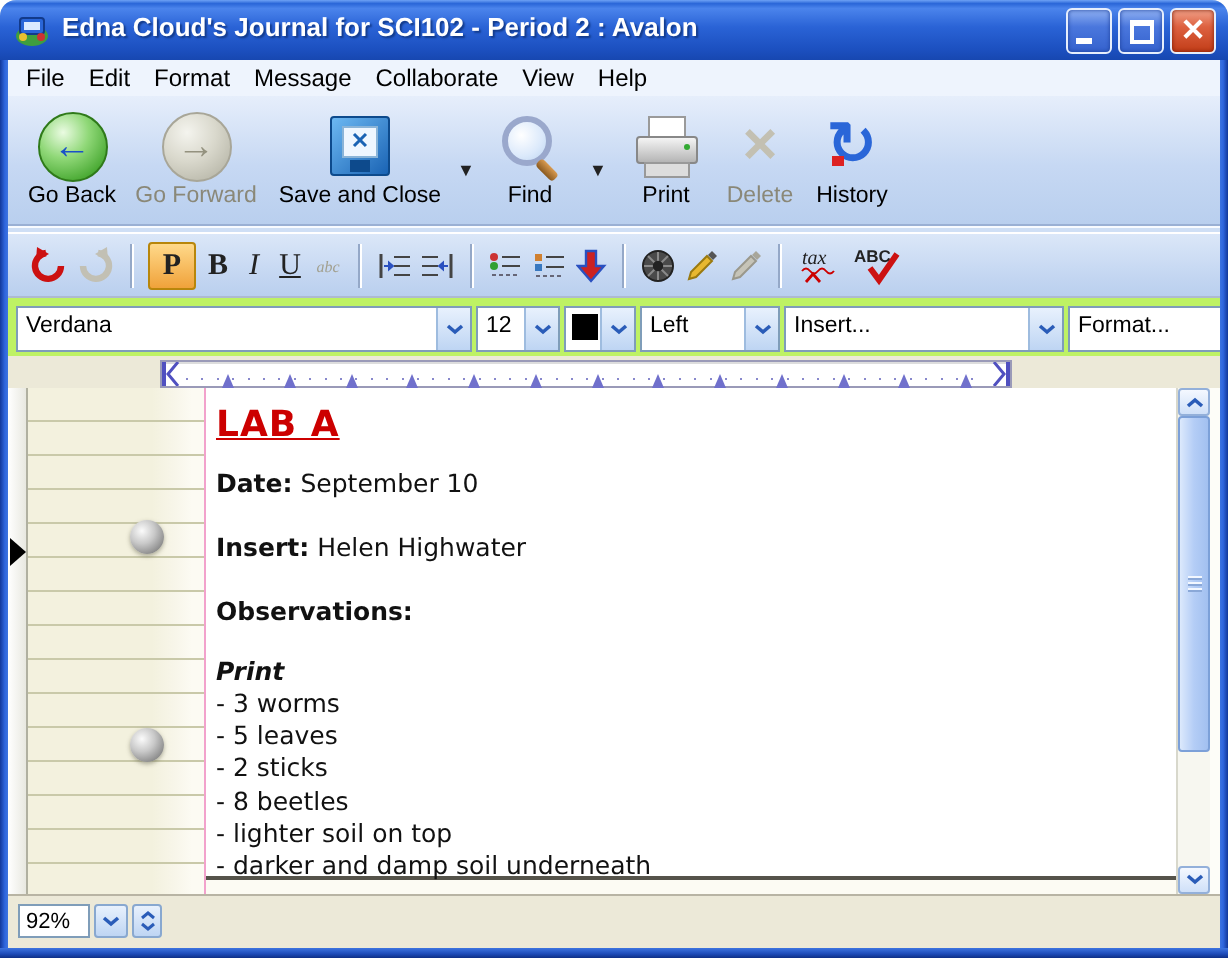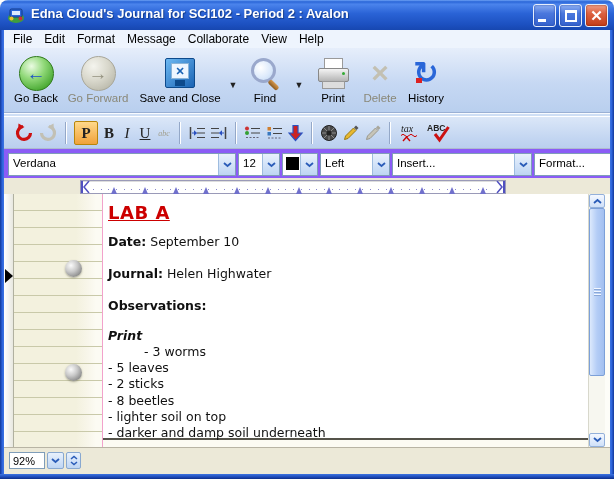--- a/index.html
+++ b/index.html
@@ -24,21 +24,21 @@
   .b-right{position:absolute;right:0;top:30px;bottom:0;width:4px;background:linear-gradient(270deg,#12389a,#2e65dd 60%,#3d74e0);}
   .b-bottom{position:absolute;left:0;right:0;bottom:0;height:5px;background:linear-gradient(180deg,#3d74e0,#1c4ab8 60%,#0e2f86);}
   
   .row{position:absolute;left:4px;right:4px;overflow:hidden;}
   .menubar{top:30px;height:18px;background:#eef4fd;display:flex;align-items:center;padding-left:3px;font-size:12px;}
   .menubar .mitem{padding:4px 6px;color:#000;}
   .toolbar{top:48px;height:64px;background:linear-gradient(180deg,#e6eefb 0%,#c6d8f3 55%,#b9cfee 100%);border-bottom:1px solid #9ab0d4;}
   .tbgap{top:113px;height:3px;background:#cfdff5;border-top:1px solid #f8fbff;}
   .fmtbar{top:116px;height:32px;background:linear-gradient(180deg,#dbe7f8 0%,#c2d5f1 70%,#b9cfee 100%);
     border-top:1px solid #fff;display:flex;align-items:center;padding-left:8px;}
-  .fontrow{top:148px;height:30px;background:#8b5cf6;border-top:1px solid #aebad0;}
+  .fontrow{top:148px;height:30px;background:#bef264;border-top:1px solid #aebad0;}
   .rulerrow{top:178px;height:16px;background:#ece9d8;}
   .content{top:194px;height:253px;background:#f4f2e0;}
   .statusbar{top:447px;height:27px;background:#ece9d8;border-top:1px solid #b8b4a4;}
   
   .tbtn{position:absolute;top:6px;height:54px;text-align:center;font-size:11.5px;color:#000;}
   .tbtn .ticon{height:38px;display:flex;align-items:center;justify-content:center;}
   .tbtn.disabled{color:#8a8878;}
   .circle-ic{width:33px;height:33px;border-radius:50%;display:grid;place-items:center;font-size:19px;font-weight:bold;line-height:1;}
   .circle-ic.green{background:radial-gradient(circle at 35% 28%,#eafbe2,#90d878 40%,#4aaa34 78%,#2f8c1e);border:1px solid #2f7a1a;color:#1b50c8;}
   .circle-ic.gray{background:radial-gradient(circle at 35% 28%,#f4f4ee,#d9d8cc 45%,#b9b8aa 85%);border:1px solid #a8a698;color:#94927f;}
@@ -398,24 +398,24 @@
   <div class="row content">
     <div class="gutter"></div>
     <span class="cursor-tri"></span>
     <div class="paper">
       <span class="pinkline"></span>
       <span class="hole" style="top:66px;"></span>
       <span class="hole" style="top:170px;"></span>
       <div class="editor">
         <div class="dline dheading" style="top:8px;">LAB A</div>
         <div class="dline" style="top:40px;"><span class="bl">Date:</span><span> September 10</span></div>
-        <div class="dline" style="top:72px;"><span class="bl">Journal:</span><span> Helen Highwater</span></div>
+        <div class="dline" style="top:72px;"><span class="bl">Insert:</span><span> Helen Highwater</span></div>
         <div class="dline bl" style="top:104px;">Observations:</div>
         <div class="dline found" style="top:134px;">Print</div>
-        <div class="dline" style="top:150px;margin-left:36px;">- 3 worms</div>
+        <div class="dline" style="top:150px;">- 3 worms</div>
         <div class="dline" style="top:166px;">- 5 leaves</div>
         <div class="dline" style="top:182px;">- 2 sticks</div>
         <div class="dline" style="top:199px;">- 8 beetles</div>
         <div class="dline" style="top:215px;">- lighter soil on top</div>
         <div class="dline" style="top:231px;">- darker and damp soil underneath</div>
       </div>
     </div>
     <div class="vscroll">
       <span class="sbtn" style="top:0;">
           <svg width="9" height="6">

